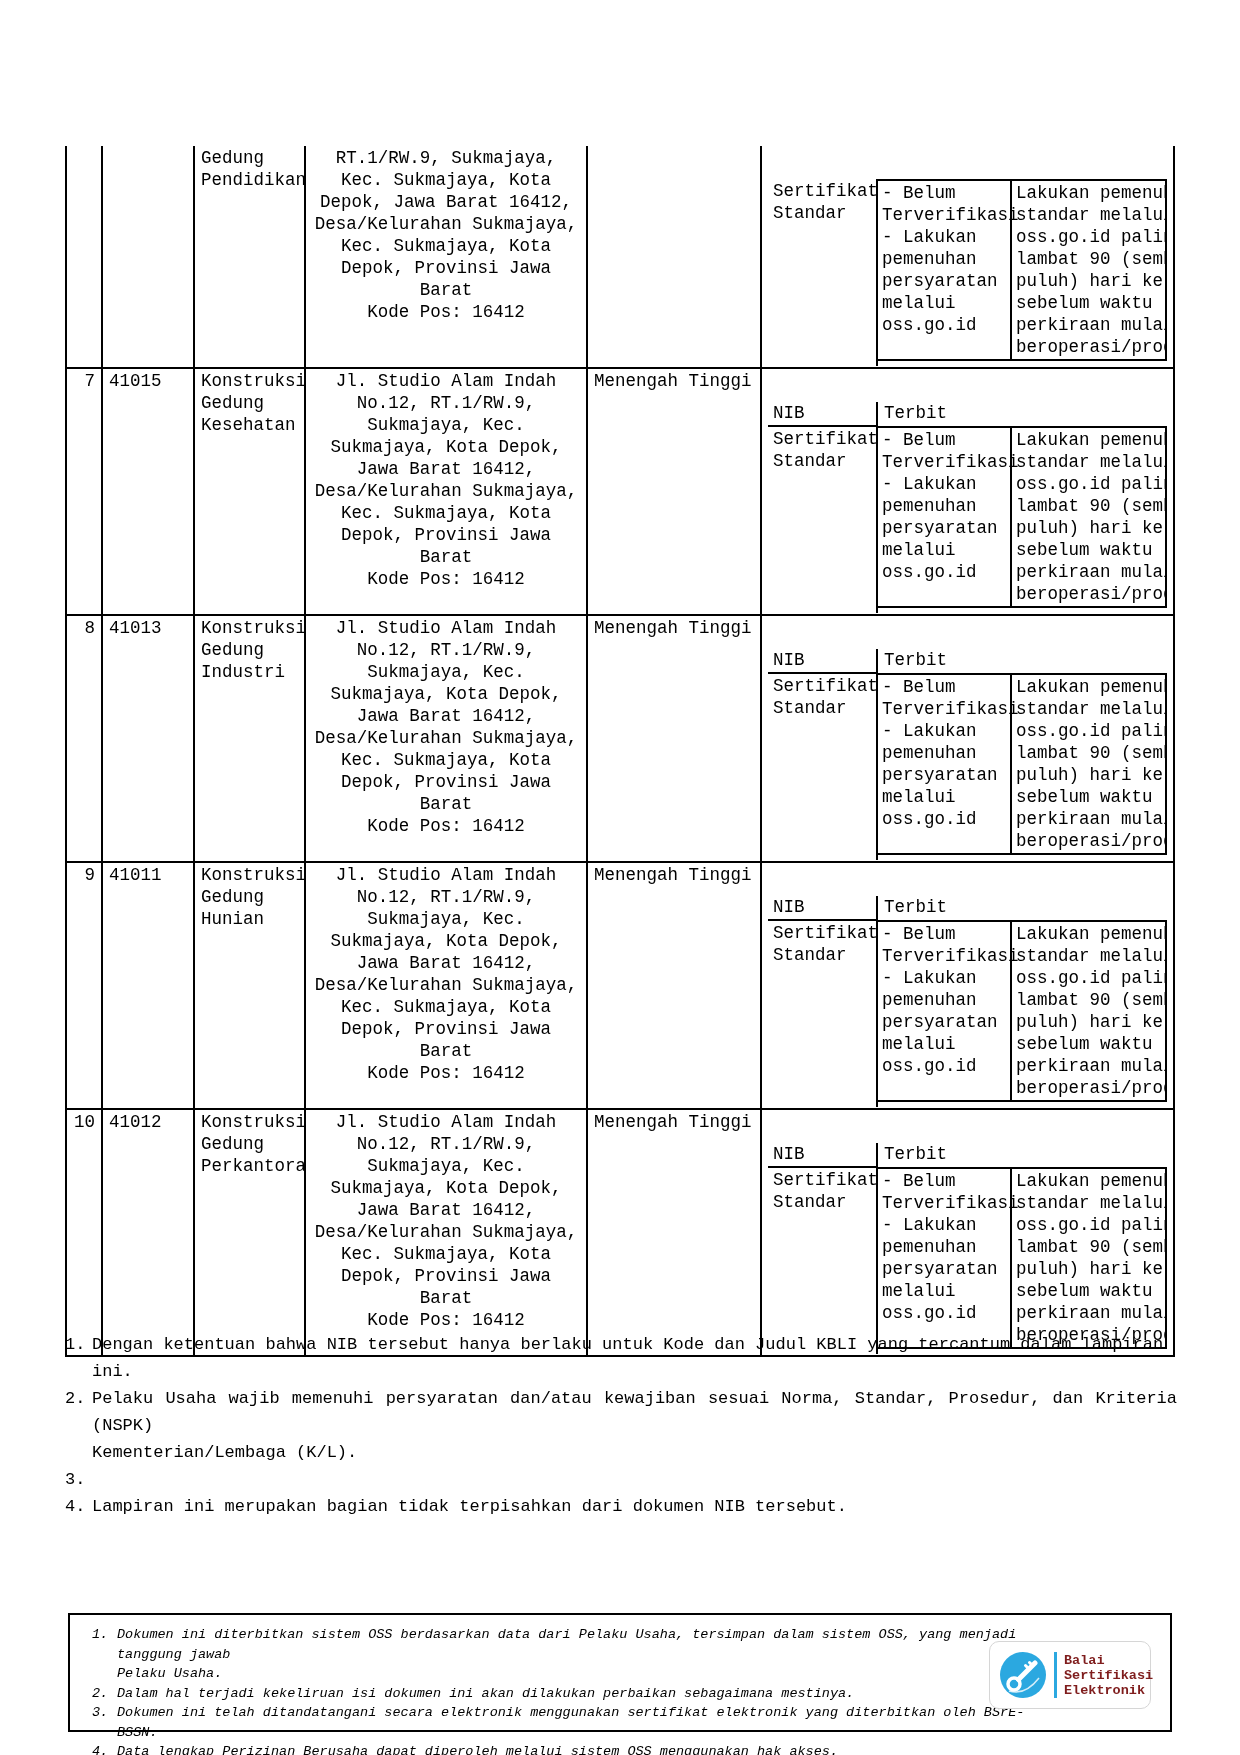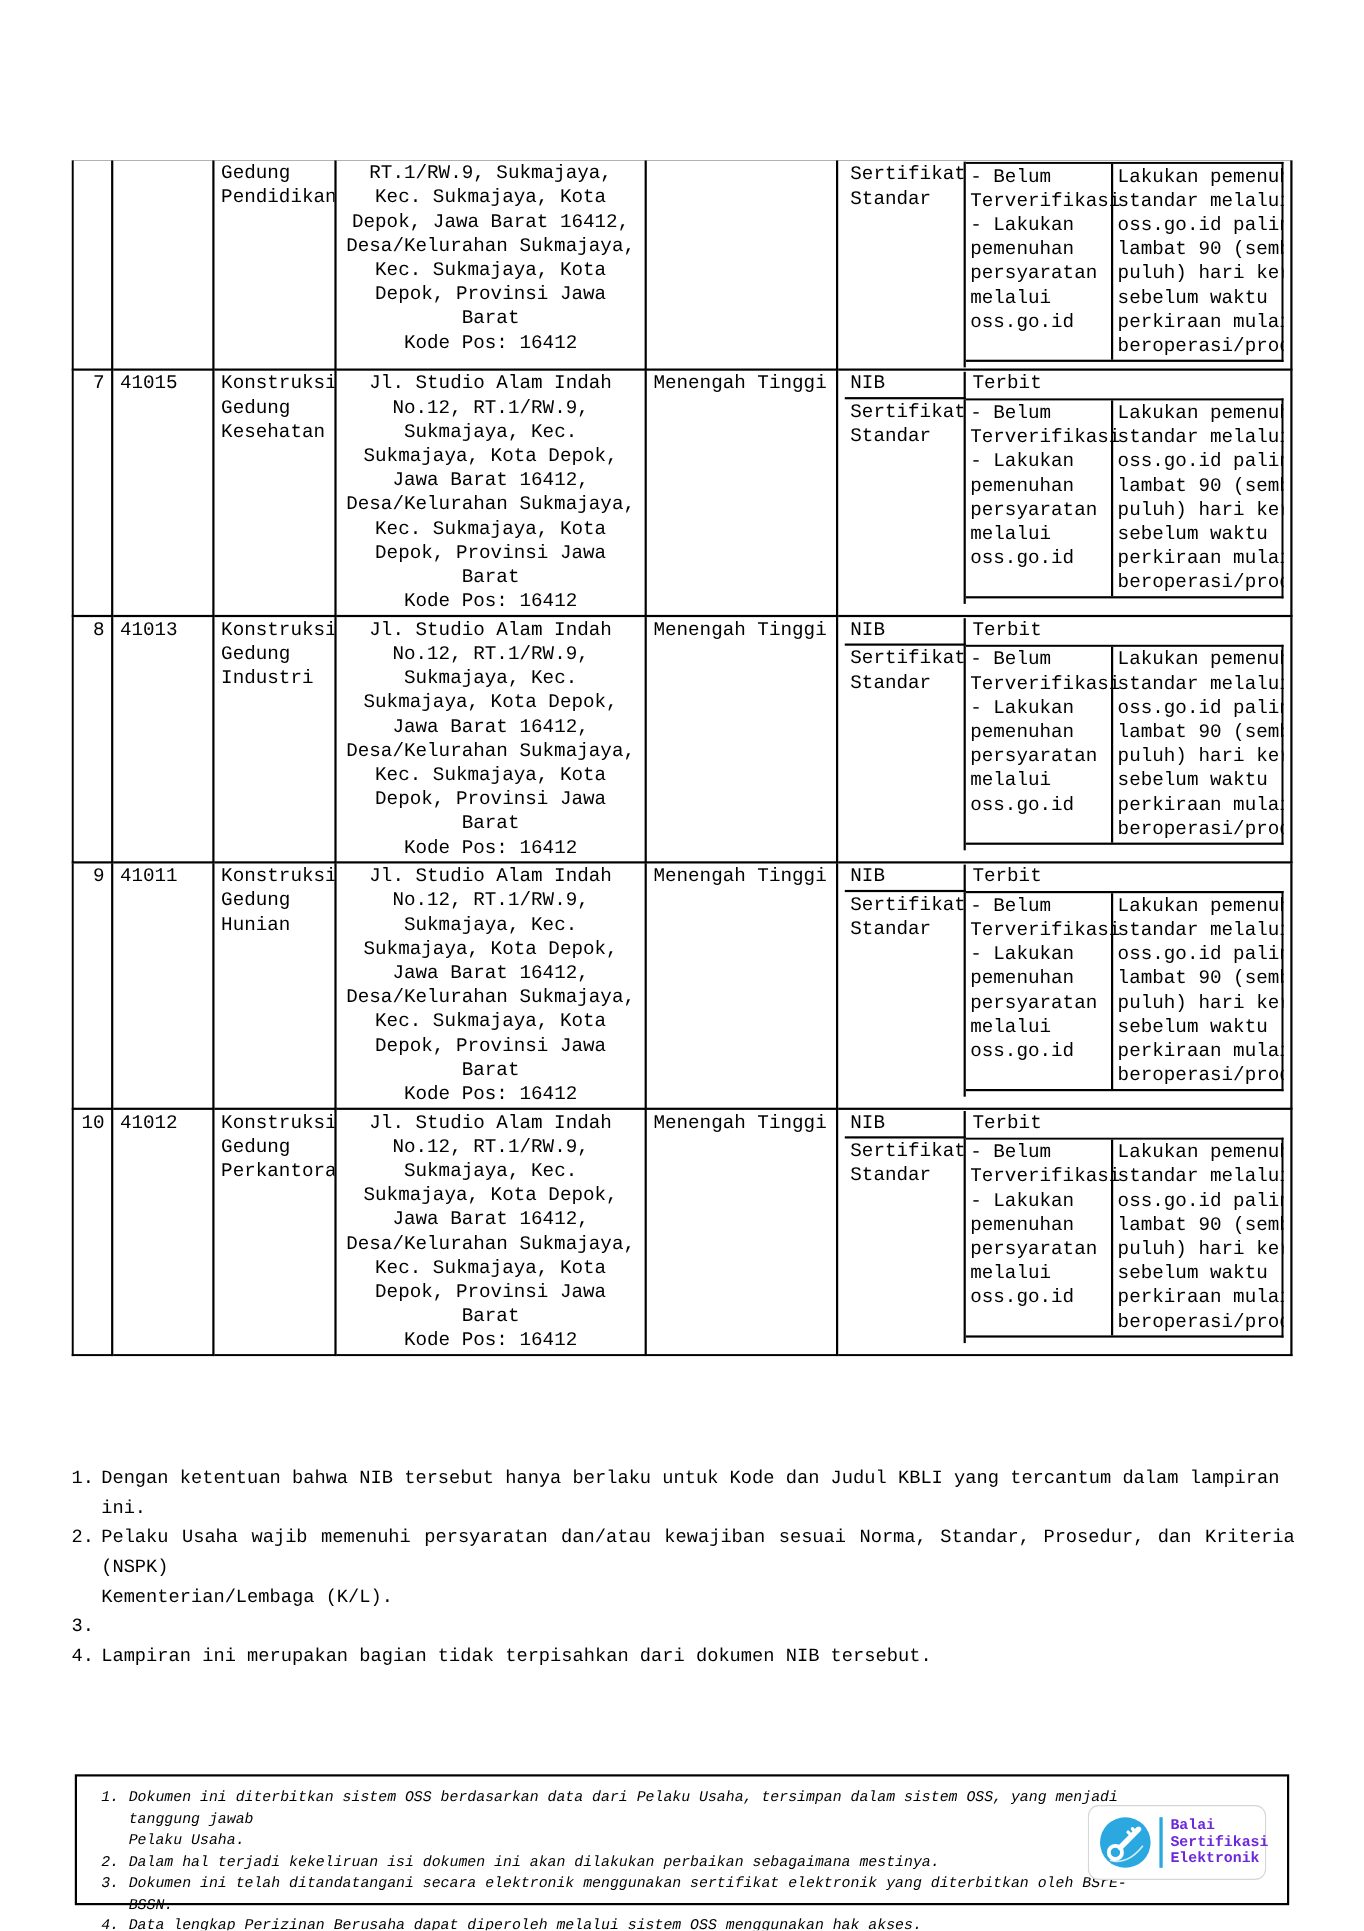--- a/index.html
+++ b/index.html
@@ -12,21 +12,21 @@
              font-size:17.5px;line-height:22px;}
   table.main > tbody > tr > td{border:2px solid #000;vertical-align:top;padding:1px 6px;
              overflow:hidden;}
   td.c-no{text-align:right;padding-right:3px;}
   td.c-kbli{padding-left:5px;}
   td.c-name{padding:1px 4px 1px 8px;}
   td.c-addr{padding:1px 26px 1px 8px;text-align:center;}
   td.c-risk{padding:1px 4px 1px 6px;}
   td.c-permits{padding:0;}
 
-  table.sub{border-collapse:collapse;table-layout:fixed;width:100%;font-size:17.5px;line-height:22px;}
+  table.sub{border-collapse:collapse;table-layout:fixed;width:100%;font-size:17.5px;line-height:22px;margin-top:32px;}
   table.sub td{vertical-align:top;padding:1px 4px;overflow:hidden;}
   .s-type{border-right:2px solid #000;padding-left:5px !important;}
   tr.r1 > td{height:22px;padding-top:0 !important;line-height:22px;}
   tr.r1 > td.s-type{border-bottom:2px solid #000;}
   td.s-terbit{padding-left:6px !important;}
   td.s-box{padding:0 !important;}
   .statusbox{display:flex;border:2px solid #000;border-left:none;margin:0 0 5px 0;}
   .sb-s{width:134px;flex:none;border-right:2px solid #000;padding:1px 4px;box-sizing:border-box;
         white-space:pre-line;}
   .sb-r{flex:1;padding:1px 3px 1px 4px;}
@@ -45,21 +45,21 @@
           font-style:italic;font-size:13.5px;line-height:19.5px;}
   .fnote{display:flex;}
   .fnote .num{width:25px;flex:none;}
   .fnote .body{flex:1;white-space:pre-line;}
 
   
   .logo{position:absolute;right:19px;top:26px;width:162px;height:68px;background:#fff;
         border:1px solid #d6d6d6;border-radius:10px;display:flex;align-items:center;
         padding:0 8px 0 9px;box-sizing:border-box;}
   .logo-bar{width:3px;height:46px;background:#2ba8e0;margin:0 7px 0 7px;flex:none;}
-  .logo-text{color:#6d28d9;font-weight:bold;font-size:13.5px;line-height:15px;font-style:normal;}
+  .logo-text{color:#7f1d1d;font-weight:bold;font-size:13.5px;line-height:15px;font-style:normal;}
 </style>
 </head>
 <body>
 
 <div class="doc">
 
   <div class="tablewrap">
     <table class="main">
       <colgroup>
         <col style="width:36px">

